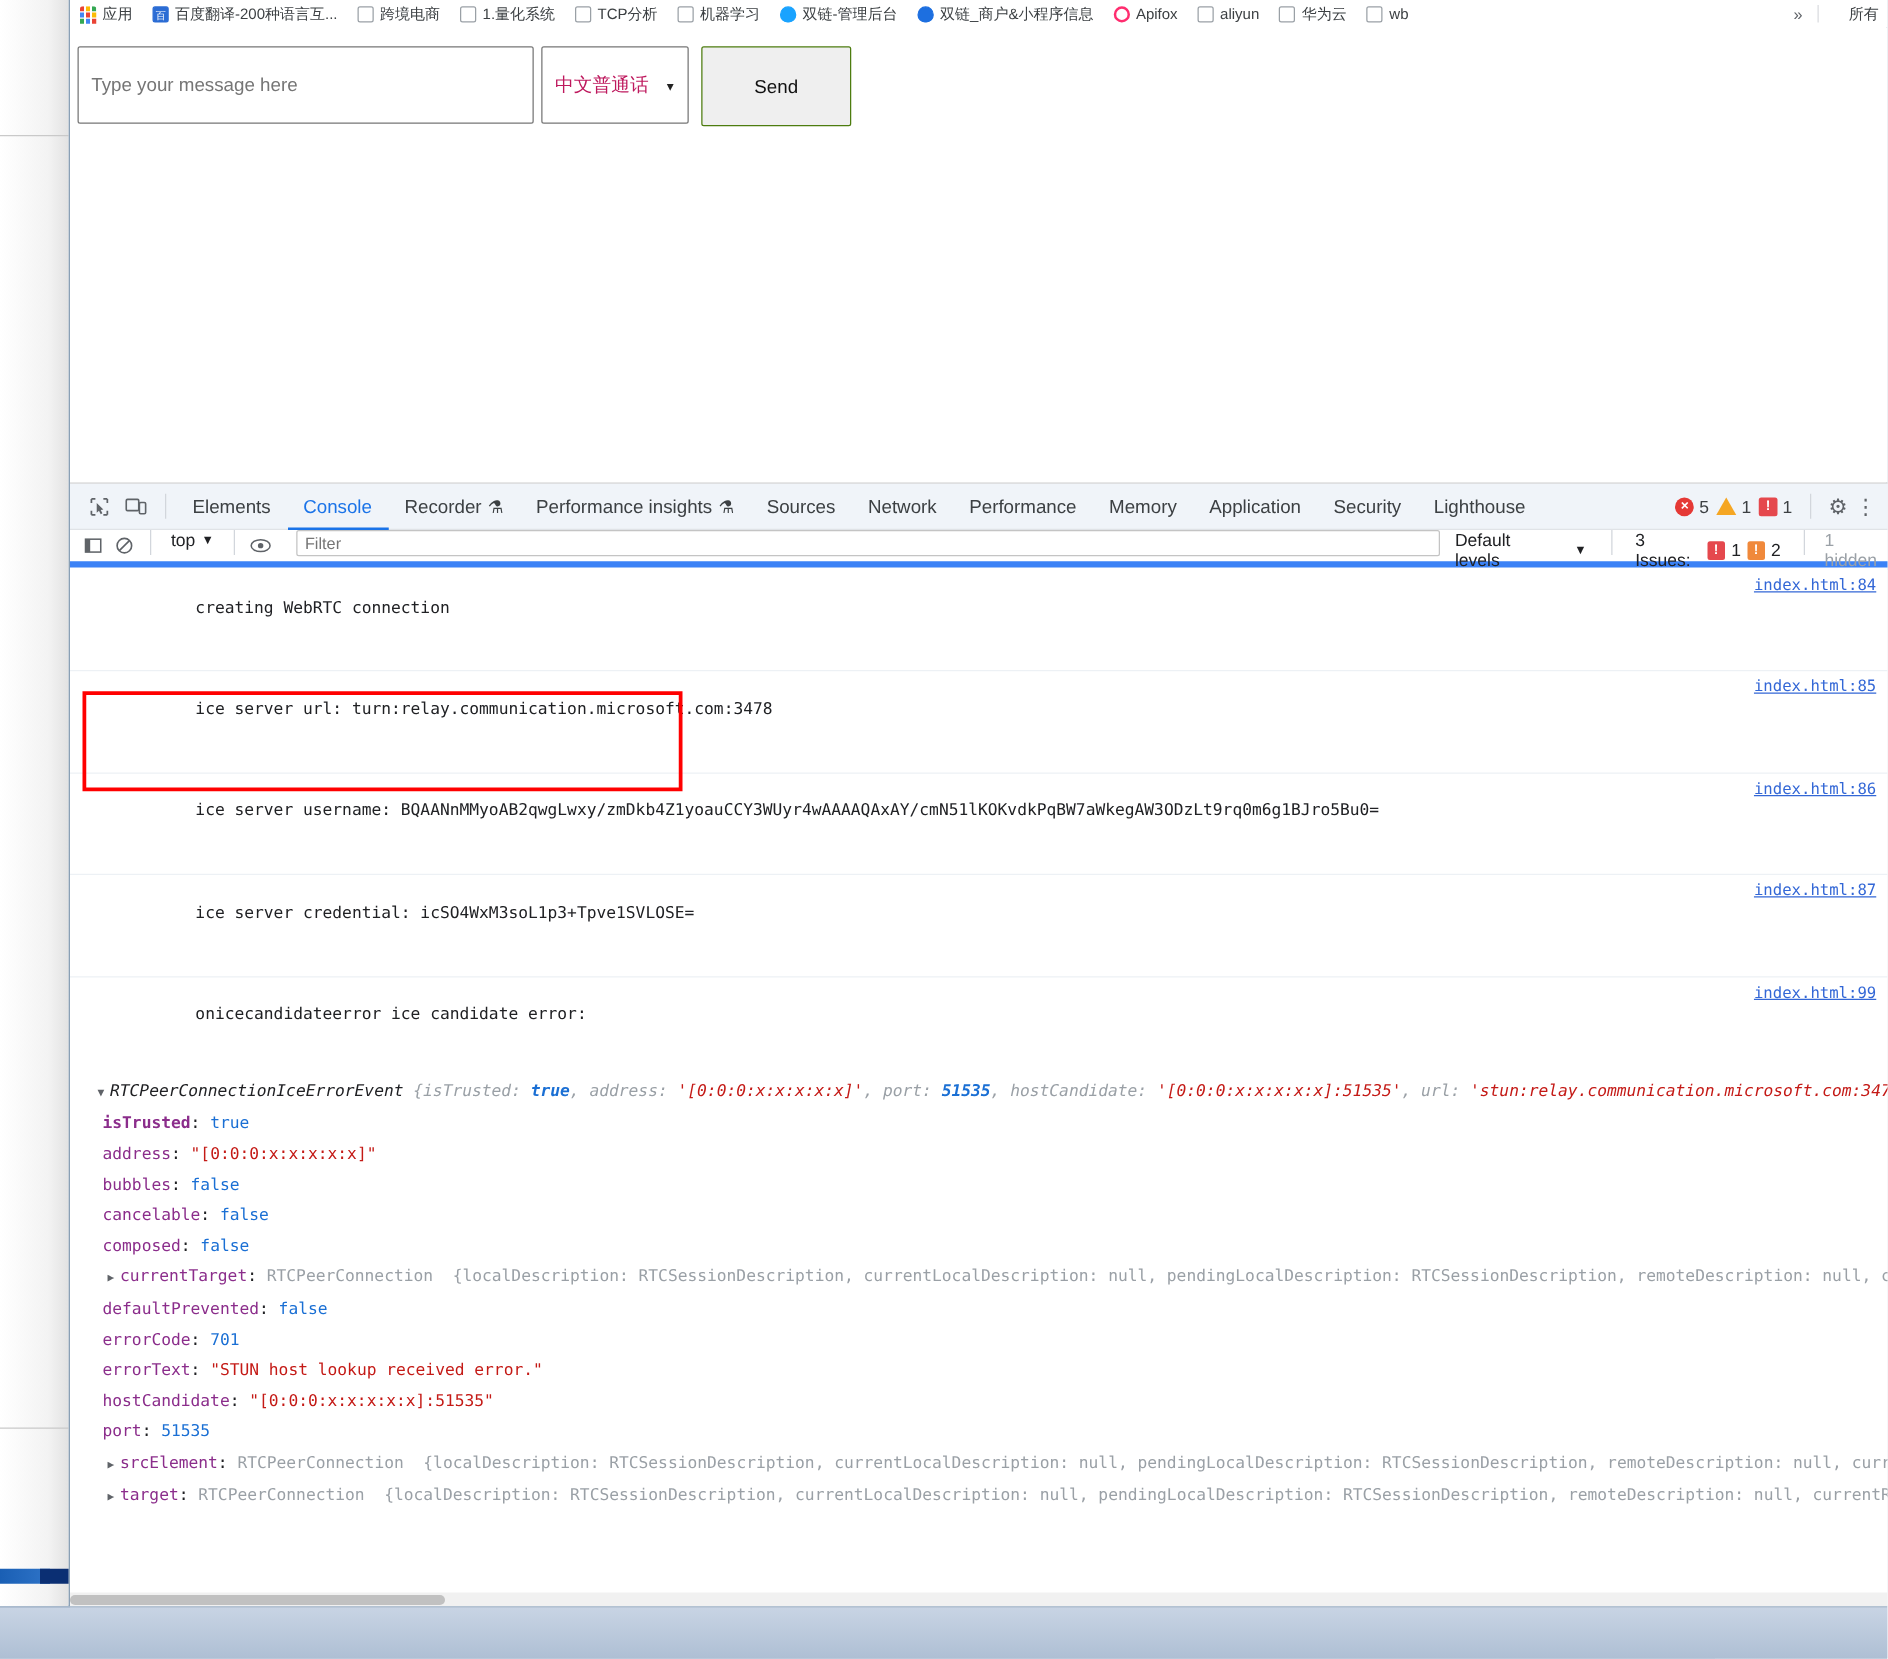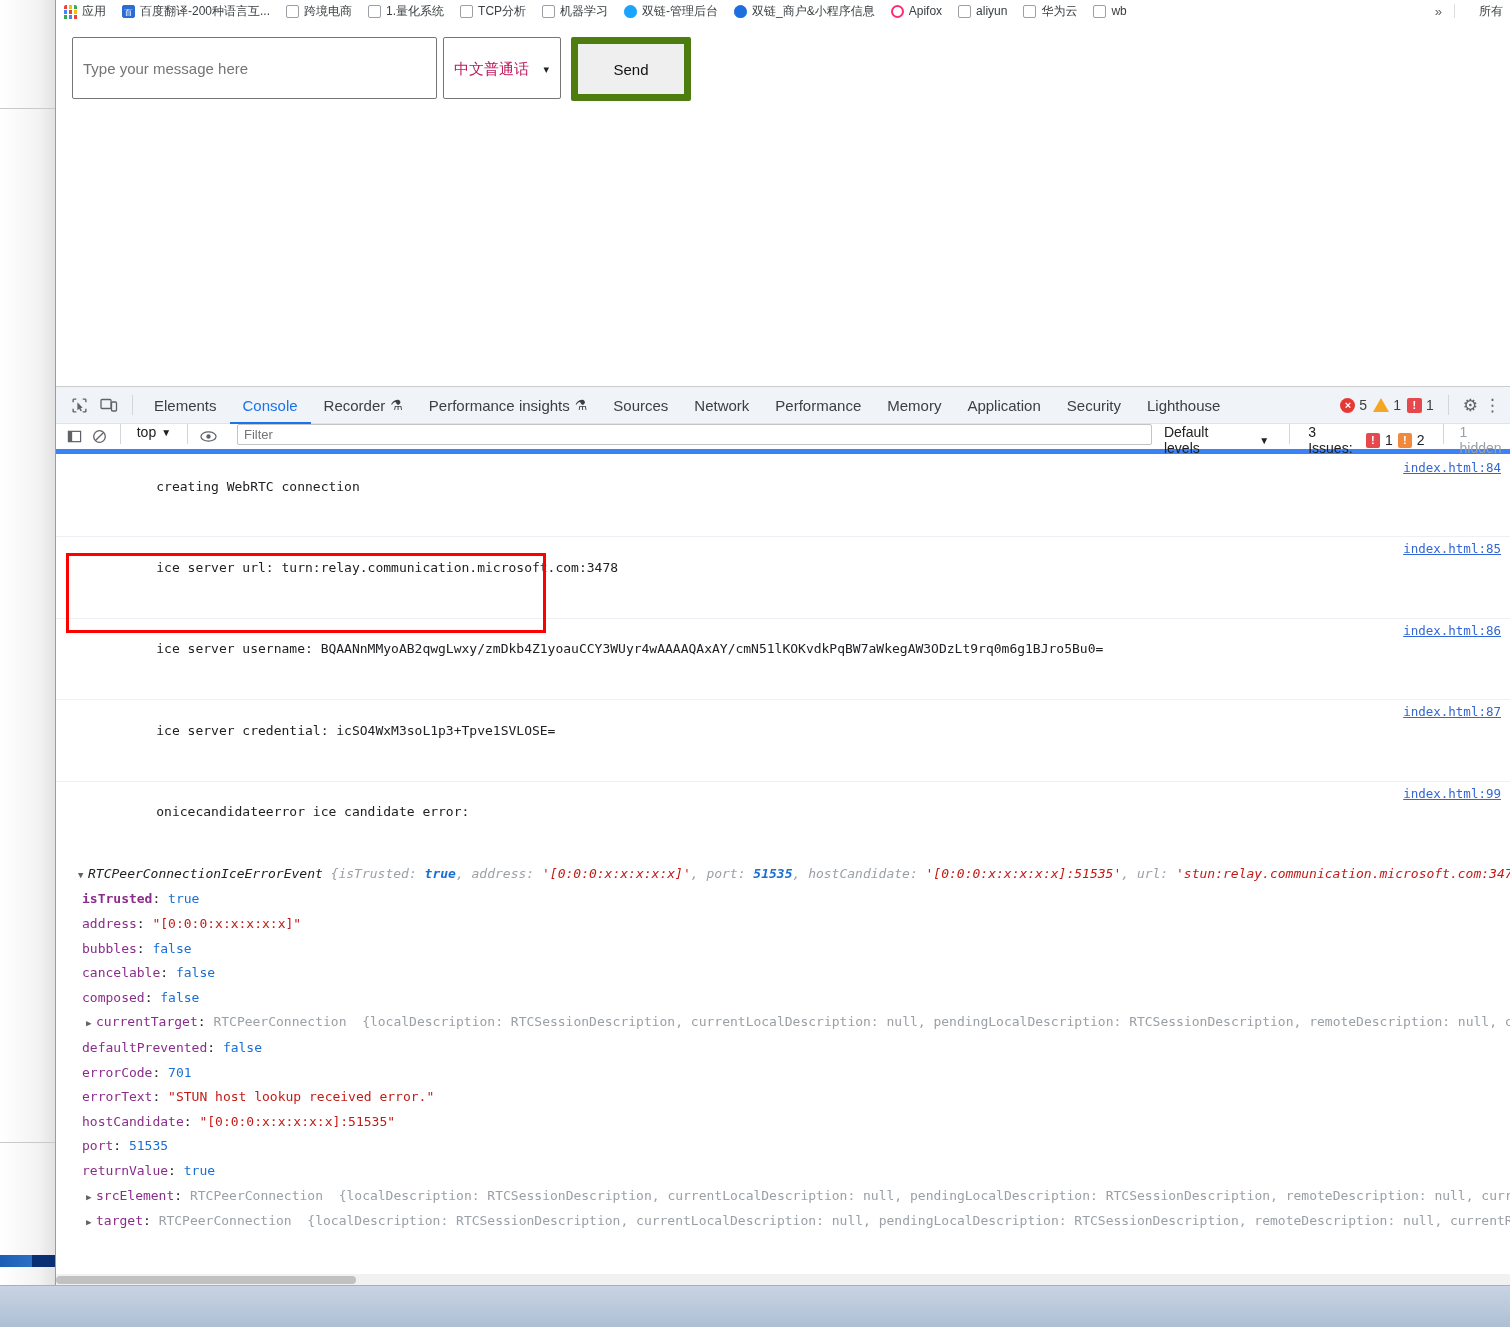--- a/index.html
+++ b/index.html
@@ -52,30 +52,30 @@
   .bm .fav.shield { background:#1aa3ff; border-color:#1aa3ff; border-radius:50% 50% 45% 45%; }
   .bm .fav.shieldb { background:#1d6fe0; border-color:#1d6fe0; border-radius:50% 50% 45% 45%; }
   .bm .fav.ring { border:2px solid #ff2d6f; border-radius:50%; background:#fff; }
   .bm .lbl { font-size:12px; color:#3c4043; }
   .bm-overflow { margin-left:auto; display:flex; align-items:center; gap:12px; padding-right:8px; flex:0 0 auto;}
   .bm-overflow .chev { font-size:13px; color:#5f6368; }
   .bm-sep { width:1px; height:14px; background:#dadce0; }
 
   
   .page { position:absolute; left:0; top:22px; width:1455px; height:364px; background:#fff; }
-  .chatbar { position:absolute; left:16px; top:15px; display:flex; align-items:flex-start; }
+  .chatbar { position:absolute; left:6px; top:15px; display:flex; align-items:flex-start; }
   .msg-input { width:365px; height:62px; border:1px solid #767676; border-radius:2px;
     font-size:15px; color:#757575; padding:8px 10px; font-family:"Liberation Sans",sans-serif;
     background:#fff; outline:none; }
   .lang-select { width:118px; height:62px; margin-left:6px; border:1px solid #767676;
     border-radius:2px; background:#fff; font-size:15px; color:#be185d; padding-left:10px;
     font-family:"Liberation Sans",sans-serif; appearance:none; }
   .lang-wrap { position:relative; }
   .lang-wrap .caret { position:absolute; right:12px; top:26px; font-size:11px; color:#222; pointer-events:none;}
-  .send-btn { width:120px; height:64px; margin-left:10px; border:7px solid #4d7c0f; border-radius:2px;
+  .send-btn { width:120px; height:64px; margin-left:10px; border:1px solid #4d7c0f; border-radius:2px;
     background:#efefef; font-size:15px; color:#111; cursor:pointer; font-family:"Liberation Sans",sans-serif;}
 
   
   .devtools { position:absolute; left:0; top:386px; width:1455px; height:899px;
     background:#fff; border-top:1px solid #cdcdcd; }
   .dt-tabs { height:37px; background:#f0f4f9; display:flex; align-items:center;
     padding-left:8px; font-size:15px; color:#202124; border-bottom:1px solid #e0e3e7; }
   .dt-icon-btn { width:30px; height:26px; display:flex; align-items:center; justify-content:center;
     color:#5f6368; cursor:pointer; }
   .dt-vsep { width:1px; height:20px; background:#d2d6dc; margin:0 8px; }
@@ -369,21 +369,20 @@
         <div class="row nb ind1"><span class="tok-prop">cancelable</span><span class="tok-dark">: </span><span class="tok-bool">false</span></div>
         <div class="row nb ind1"><span class="tok-prop">composed</span><span class="tok-dark">: </span><span class="tok-bool">false</span></div>
 
         <div class="row nb" style="padding-left:30px"><span class="tri closed"></span><span class="tok-prop">currentTarget</span><span class="tok-dark">: </span><span class="tok-grey">RTCPeerConnection</span>  <span class="tok-grey">{localDescription: RTCSessionDescription, currentLocalDescription: null, pendingLocalDescription: RTCSessionDescription, remoteDescription: null, currentRemoteDesc…</span></div>
 
         <div class="row nb ind1"><span class="tok-prop">defaultPrevented</span><span class="tok-dark">: </span><span class="tok-bool">false</span></div>
         <div class="row nb ind1"><span class="tok-prop">errorCode</span><span class="tok-dark">: </span><span class="tok-num">701</span></div>
         <div class="row nb ind1"><span class="tok-prop">errorText</span><span class="tok-dark">: </span><span class="tok-str">"STUN host lookup received error."</span></div>
         <div class="row nb ind1"><span class="tok-prop">hostCandidate</span><span class="tok-dark">: </span><span class="tok-str">"[0:0:0:x:x:x:x:x]:51535"</span></div>
         <div class="row nb ind1"><span class="tok-prop">port</span><span class="tok-dark">: </span><span class="tok-num">51535</span></div>
-        <div class="row nb ind1"><span class="tok-prop">returnValue</span><span class="tok-dark">: </span><span class="tok-bool">true</span></div>
 
         <div class="row nb" style="padding-left:30px"><span class="tri closed"></span><span class="tok-prop">srcElement</span><span class="tok-dark">: </span><span class="tok-grey">RTCPeerConnection</span>  <span class="tok-grey">{localDescription: RTCSessionDescription, currentLocalDescription: null, pendingLocalDescription: RTCSessionDescription, remoteDescription: null, currentRemoteDescrip…</span></div>
         <div class="row nb" style="padding-left:30px"><span class="tri closed"></span><span class="tok-prop">target</span><span class="tok-dark">: </span><span class="tok-grey">RTCPeerConnection</span>  <span class="tok-grey">{localDescription: RTCSessionDescription, currentLocalDescription: null, pendingLocalDescription: RTCSessionDescription, remoteDescription: null, currentRemoteDescription…</span></div>
 
         <div class="row nb ind1"></div>
 
         <div class="hscroll">
           <div class="thumb"></div>
         </div>
       </div>

